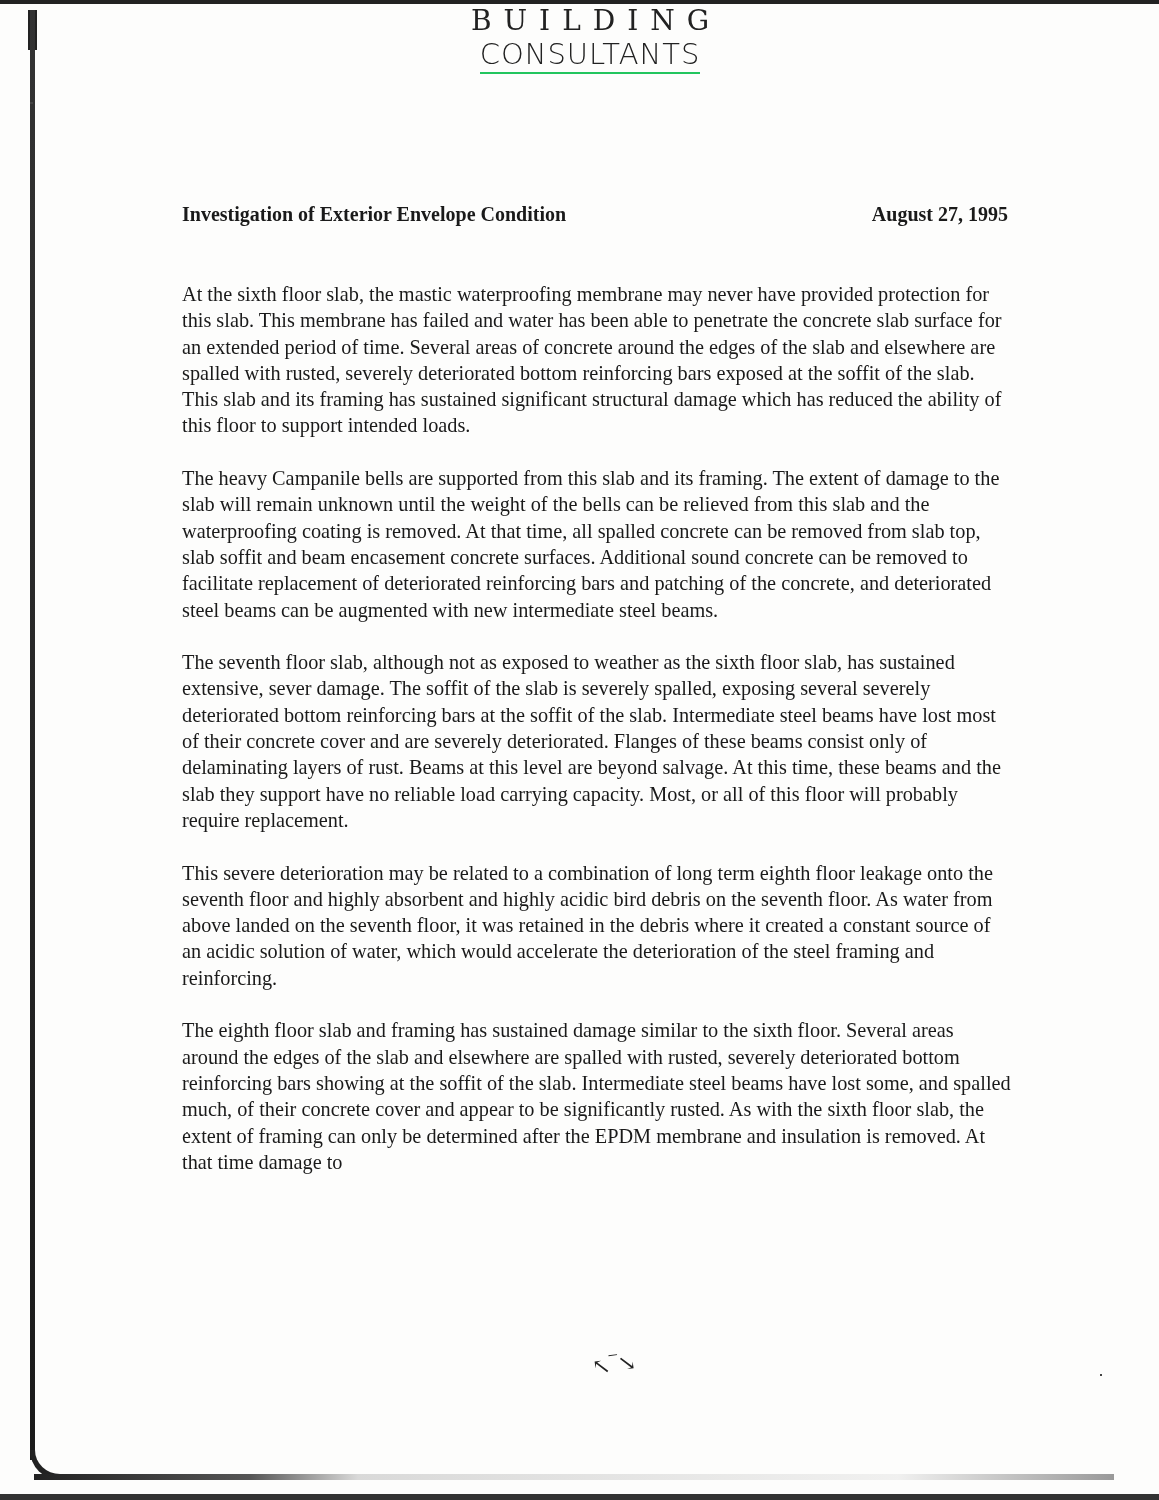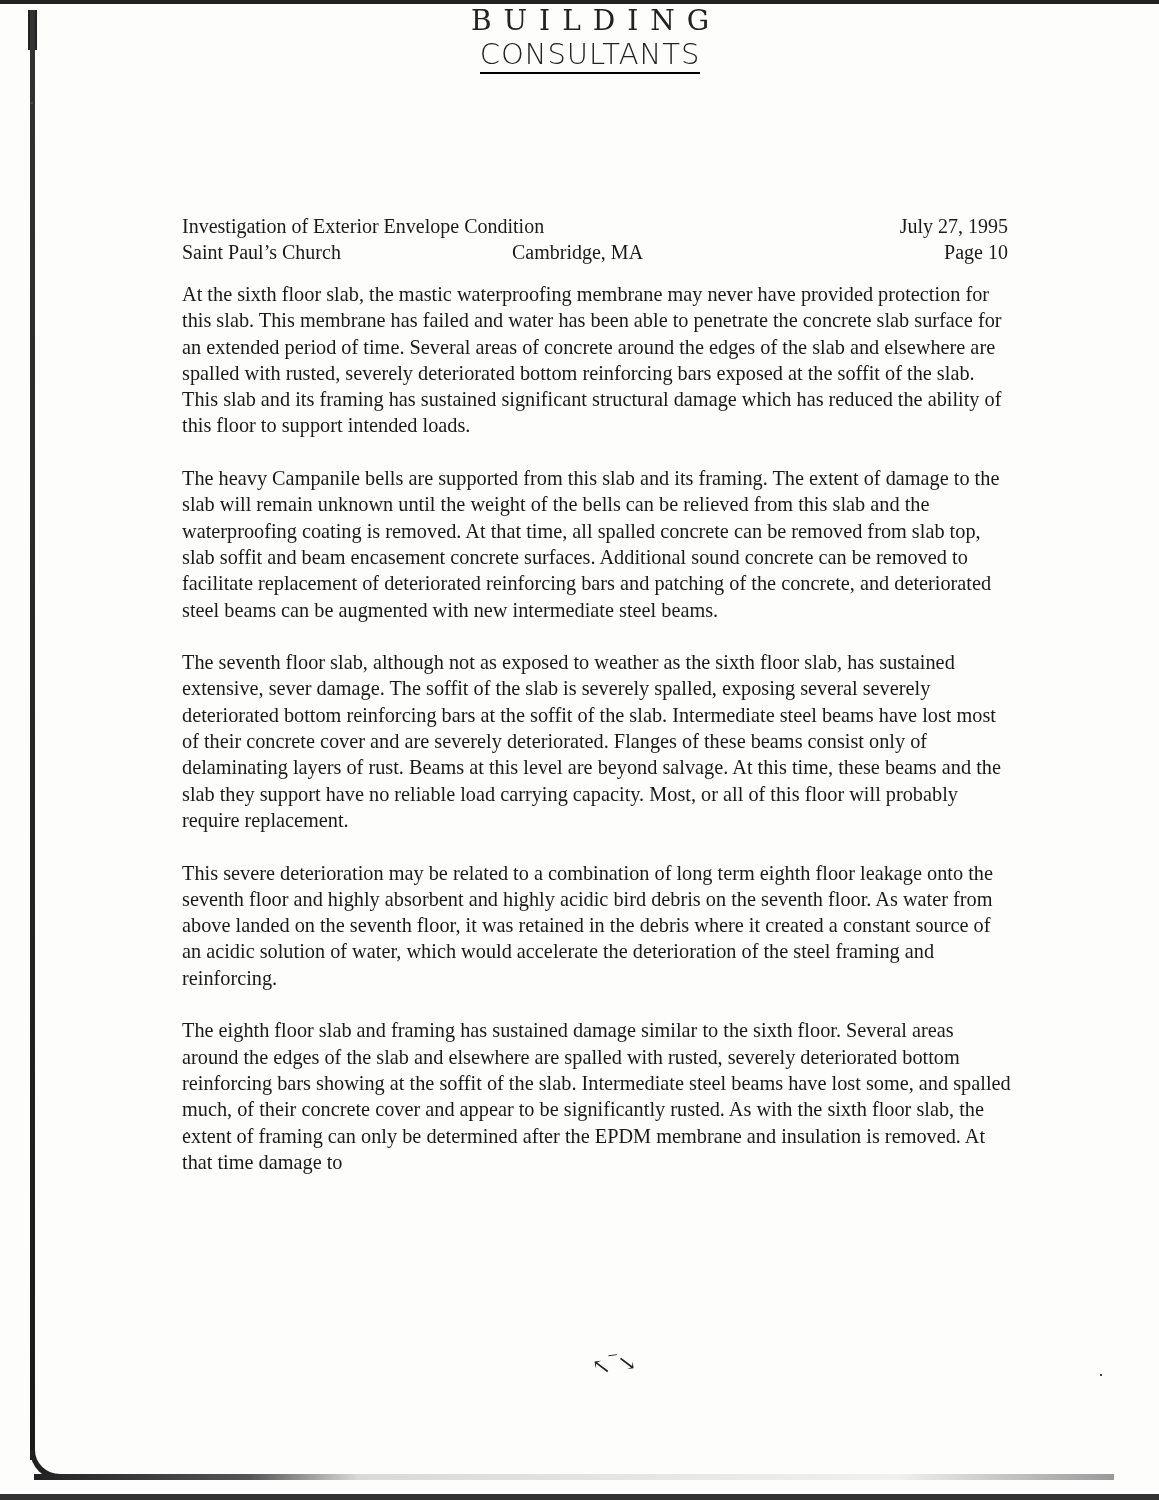--- a/index.html
+++ b/index.html
@@ -6,22 +6,22 @@
   body { width: 1159px; height: 1500px; background: #fdfdfc; position: relative; overflow: hidden; font-family: "Liberation Serif", "DejaVu Serif", serif; color: #1a1a1a; }
   .top-edge { position: absolute; left: 0; top: 0; width: 1159px; height: 4px; background: #222; }
   .left-bar { position: absolute; left: 30px; top: 10px; width: 5px; height: 1450px; background: linear-gradient(#333, #1a1a1a); }
   .left-bar-top { position: absolute; left: 28px; top: 10px; width: 9px; height: 40px; background: #222; }
   .bottom-bar { position: absolute; left: 34px; top: 1474px; width: 1080px; height: 6px; background: linear-gradient(90deg, #222 0%, #555 20%, rgba(150,150,150,0.35) 30%, rgba(190,190,190,0.2) 80%, #999 100%); }
   .bottom-curve { position: absolute; left: 30px; top: 1450px; width: 40px; height: 30px; border-left: 5px solid #222; border-bottom: 6px solid #222; border-bottom-left-radius: 30px; box-sizing: border-box; }
   .bottom-edge { position: absolute; left: 0; top: 1494px; width: 1159px; height: 6px; background: #333; }
   .logo { position: absolute; left: 440px; top: 4px; width: 300px; text-align: center; font-family: "DejaVu Serif", serif; color: #222; }
   .logo-l1 { font-size: 28px; letter-spacing: 22px; height: 28px; overflow: hidden; line-height: 18px; margin-left: 22px; }
   .logo-l2 { font-size: 28px; letter-spacing: 12px; line-height: 34px; margin-left: 12px; }
-  .logo-l3 { font-family: "DejaVu Sans", sans-serif; font-weight: 300; font-size: 29px; letter-spacing: 1px; line-height: 32px; display: inline-block; border-bottom: 2px solid #000000; padding-bottom: 2px; }
-  .hdr { position: absolute; left: 182px; top: 201px; width: 826px; font-weight: normal; font-size: 20px; line-height: 26px; margin-top: 12px; }
+  .logo-l3 { font-family: "DejaVu Sans", sans-serif; font-weight: 300; font-size: 29px; letter-spacing: 1px; line-height: 32px; display: inline-block; border-bottom: 2px solid #22c55e; padding-bottom: 2px; }
+  .hdr { position: absolute; left: 182px; top: 201px; width: 826px; font-weight: bold; font-size: 20px; line-height: 26px; }
   .hdr-row { display: flex; position: relative; height: 26px; }
   .hdr-left { flex: 0 0 auto; }
   .hdr-mid { position: absolute; left: 330px; }
   .hdr-right { margin-left: auto; text-align: right; }
   .body { position: absolute; left: 182px; top: 281px; width: 830px; font-size: 20.3px; line-height: 26.3px; }
   .body p { margin: 0 0 26.3px 0; }
   .dot { position: absolute; left: 186px; top: 1132px; width: 2px; height: 2px; background: #555; }
   .mark { position: absolute; left: 592px; top: 1352px; font-size: 22px; color: #222; transform: rotate(-8deg); }
   .speck { position: absolute; background: #444; }
 </style>
@@ -38,26 +38,21 @@
 <div class="speck" style="left:1100px;top:1374px;width:2px;height:2px;"></div>
 
 <div class="logo">
   <div class="logo-l2">BUILDING</div>
   <div class="logo-l3">CONSULTANTS</div>
 </div>
 
 <div class="hdr">
   <div class="hdr-row">
     <span class="hdr-left">Investigation of Exterior Envelope Condition</span>
-    <span class="hdr-right">July 27, 1995</span>
-  </div>
-  <div class="hdr-row">
-    <span class="hdr-left">Saint Paul’s Church</span>
-    <span class="hdr-mid">Cambridge, MA</span>
-    <span class="hdr-right">Page 10</span>
+    <span class="hdr-right">August 27, 1995</span>
   </div>
 </div>
 
 <div class="body">
   <p>At the sixth floor slab, the mastic waterproofing membrane may never have provided protection for this slab. This membrane has failed and water has been able to penetrate the concrete slab surface for an extended period of time.  Several areas of concrete around the edges of the slab and elsewhere are spalled with rusted, severely deteriorated bottom reinforcing bars exposed at the soffit of the slab.  This slab and its framing has sustained significant structural damage which has reduced the ability of this floor to support intended loads.</p>
   <p>The heavy Campanile bells are supported from this slab and its framing.  The extent of damage to the slab will remain unknown until the weight of the bells can be relieved from this slab and the waterproofing coating is removed.  At that time, all spalled concrete can be removed from slab top, slab soffit and beam encasement concrete surfaces.  Additional sound concrete can be removed to facilitate replacement of deteriorated reinforcing bars and patching of the concrete, and deteriorated steel beams can be augmented with new intermediate steel beams.</p>
   <p>The seventh floor slab, although not as exposed to weather as the sixth floor slab, has sustained extensive, sever damage.  The soffit of the slab is severely spalled, exposing several severely deteriorated bottom reinforcing bars at the soffit of the slab.  Intermediate steel beams have lost most of their concrete cover and are severely deteriorated.  Flanges of these beams consist only of delaminating layers of rust.  Beams at this level are beyond salvage.  At this time, these beams and the slab they support have no reliable load carrying capacity.  Most, or all of this floor will probably require replacement.</p>
   <p>This severe deterioration may be related to a combination of long term eighth floor leakage onto the seventh floor and highly absorbent and highly acidic bird debris on the seventh floor.  As water from above landed on the seventh floor, it was retained in the debris where it created a constant source of an acidic solution of water, which would accelerate the deterioration of the steel framing and reinforcing.</p>
   <p>The eighth floor slab and framing has sustained damage similar to the sixth floor.  Several areas around the edges of the slab and elsewhere are spalled with rusted, severely deteriorated bottom reinforcing bars showing at the soffit of the slab.  Intermediate steel beams have lost some, and spalled much, of their concrete cover and appear to be significantly rusted.  As with the sixth floor slab, the extent of framing can only be determined after the EPDM membrane and insulation is removed.  At that time damage to</p>
 </div>

